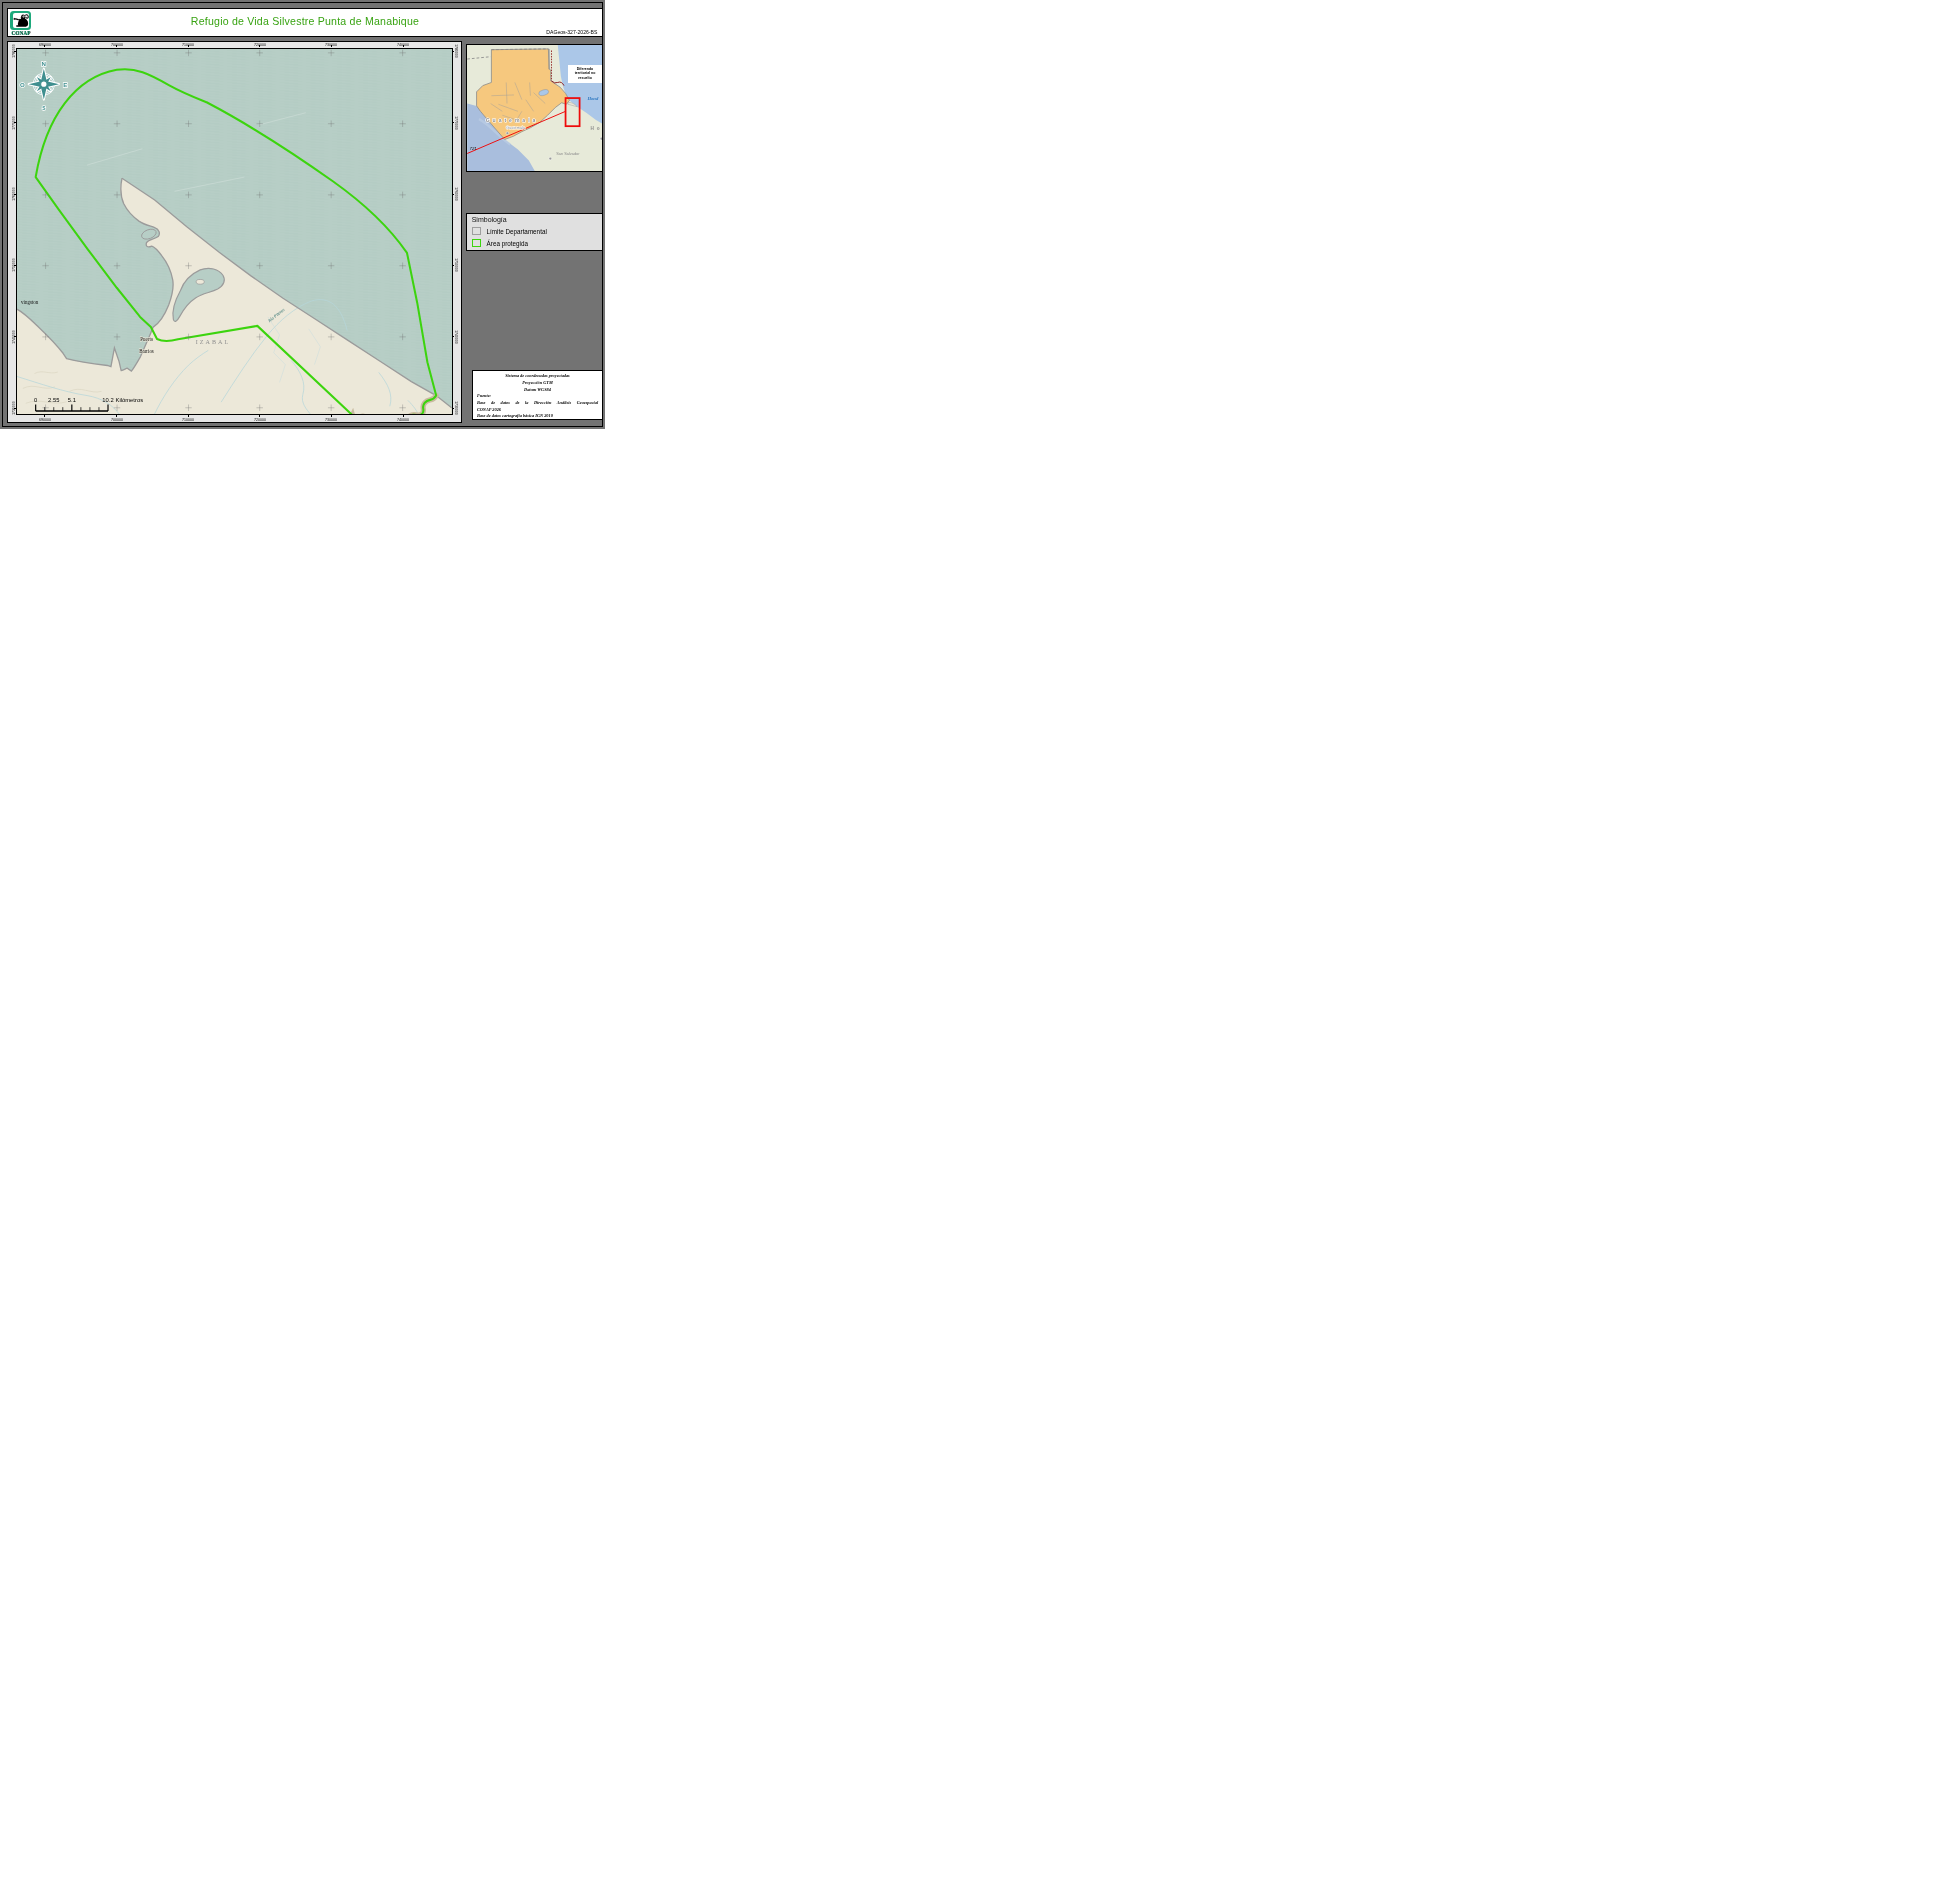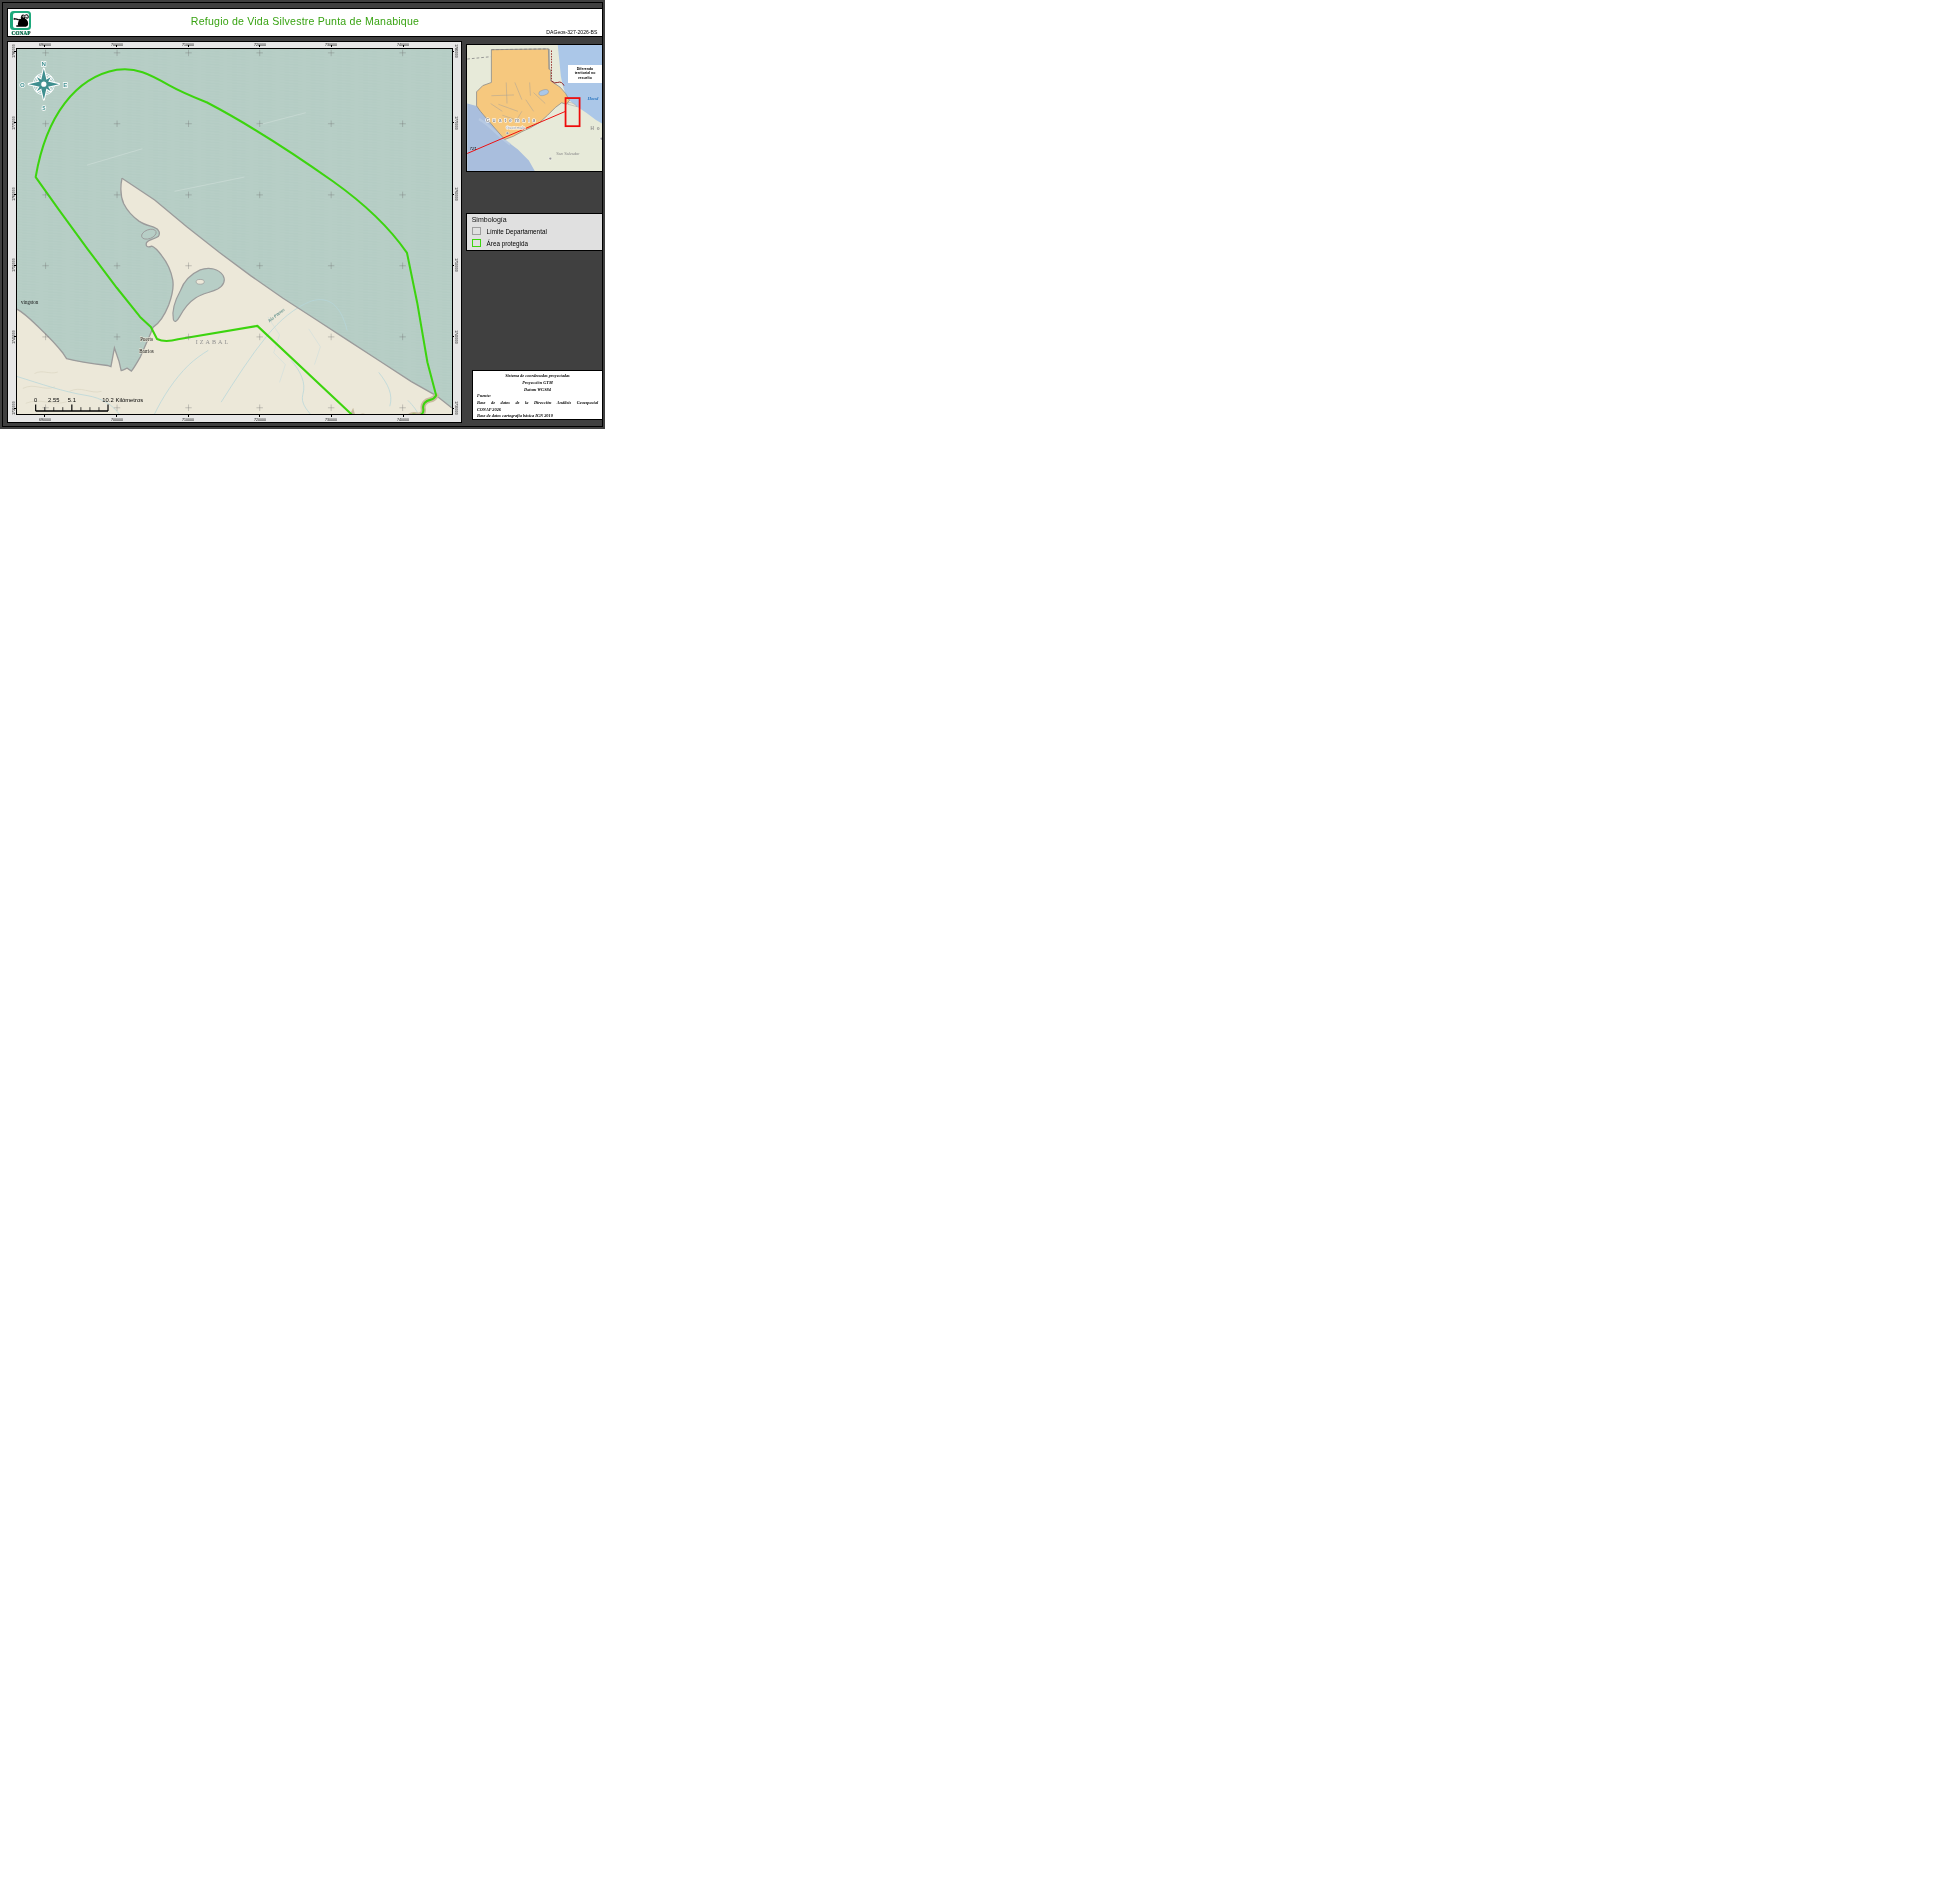--- a/index.html
+++ b/index.html
@@ -1,18 +1,18 @@
 <!DOCTYPE html>
 <html style="font-size:6.3px"><head>
 <meta charset="utf-8">
 <style>
   * { margin:0; padding:0; box-sizing:border-box; }
   html,body { width:605px; height:429px; background:#ffffff; overflow:hidden;
               font-family:"Liberation Sans", sans-serif; }
-  #page { position:relative; width:605px; height:429px; background:#404040; }
+  #page { position:relative; width:605px; height:429px; background:#737373; }
   #page-border { position:absolute; inset:1.6px; border:0.8px solid #000; pointer-events:none; }
 
   
   #header-box { position:absolute; left:7px; top:8.2px; width:596px; height:29px;
                 border:1.2px solid #000; background:#fff; }
   #logo { position:absolute; left:2.3px; top:2.3px; width:21px; height:24px; }
   #logo .logo-square { position:absolute; left:0; top:0; width:21px; height:18.4px;
                        background:#1ea97c; border-radius:3.5px; }
   #logo .logo-inner { position:absolute; left:2.3px; top:2px; width:16.4px; height:14.5px;
                       background:#ffffff; border-radius:2px; }

